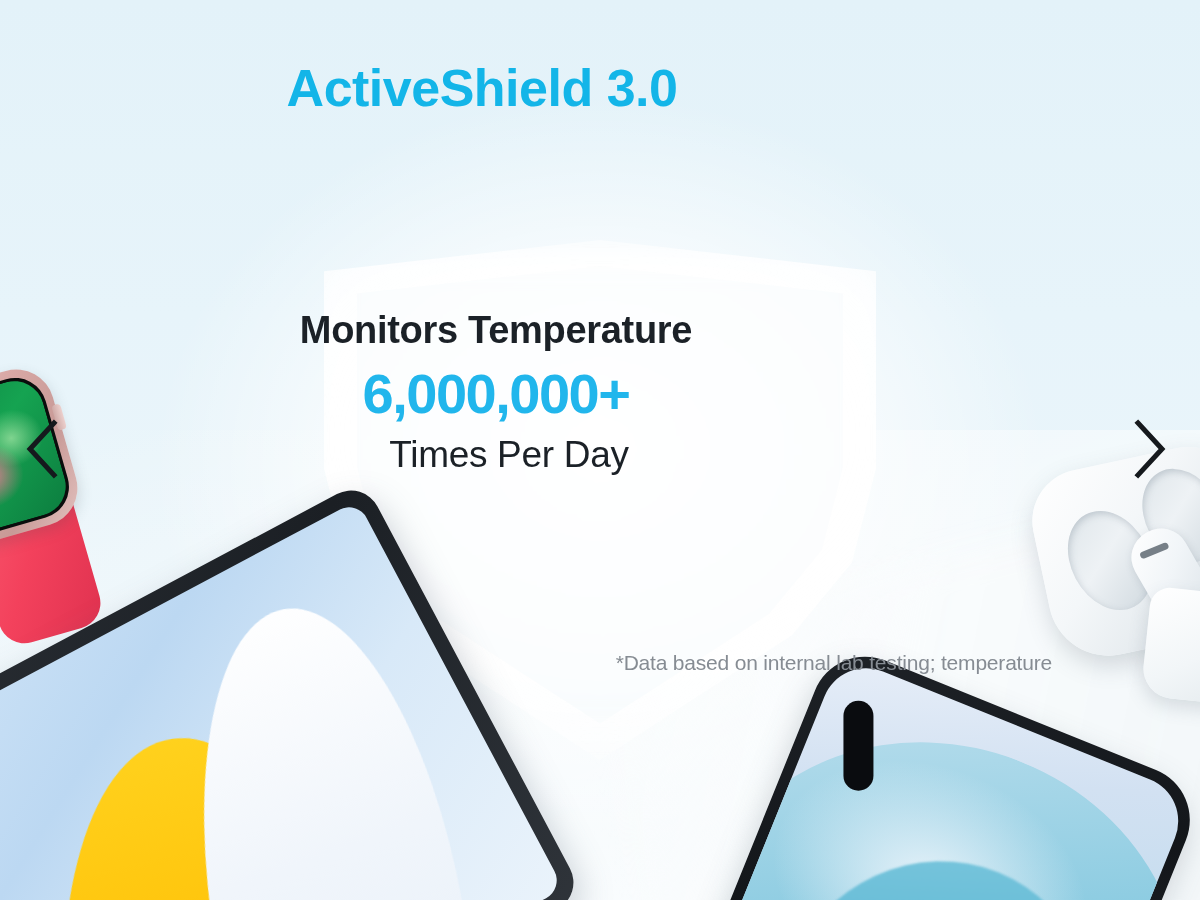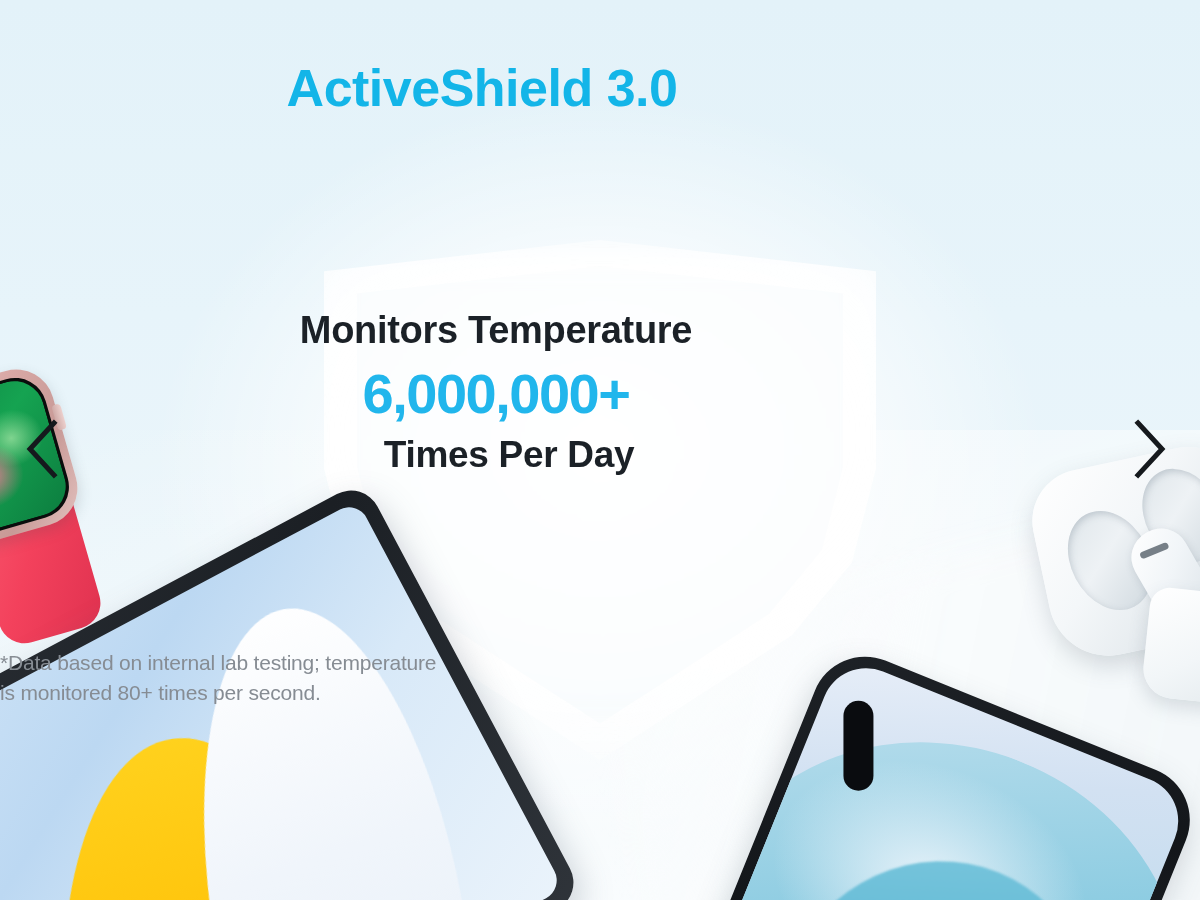--- a/index.html
+++ b/index.html
@@ -105,32 +105,32 @@
   .stat-value {
     font-size: 56px;
     font-weight: 700;
     color: #21b6ec;
     letter-spacing: -1.5px;
     line-height: 1.15;
     margin-top: 10px;
   }
   .stat-label-bottom {
     font-size: 37px;
-    font-weight: 700;
+    font-weight: 400;
     color: #1b2127;
     letter-spacing: -0.3px;
     margin-top: 8px;
     margin-left: 26px;
   }
 
   .footnote {
     position: absolute;
     left: 0; top: 648px;
     width: 1052px;
-    text-align: left;
+    text-align: right;
     font-size: 21px;
     line-height: 1.45;
     color: #868c93;
     letter-spacing: -0.2px;
     z-index: 8;
   }
   .footnote span { display: block; }
 
   
   .nav-arrow {
@@ -392,21 +392,20 @@
   <div class="page-title">ActiveShield 3.0</div>
 
   <div class="stat-block">
     <div class="stat-label-top">Monitors Temperature</div>
     <div class="stat-value">6,000,000+</div>
     <div class="stat-label-bottom">Times Per Day</div>
   </div>
 
   <div class="footnote">
     <span>*Data based on internal lab testing; temperature</span>
-    <span>is monitored 80+ times per second.</span>
   </div>
 
   <div class="nav-arrow prev" aria-label="Previous slide">
     <svg viewBox="0 0 62 68">
       <polyline points="42,8 18,34 42,60" fill="none" stroke="#15191d" stroke-width="5" stroke-linecap="square" stroke-linejoin="miter"></polyline>
     </svg>
   </div>
 
   <div class="nav-arrow next" aria-label="Next slide">
     <svg viewBox="0 0 62 68">

